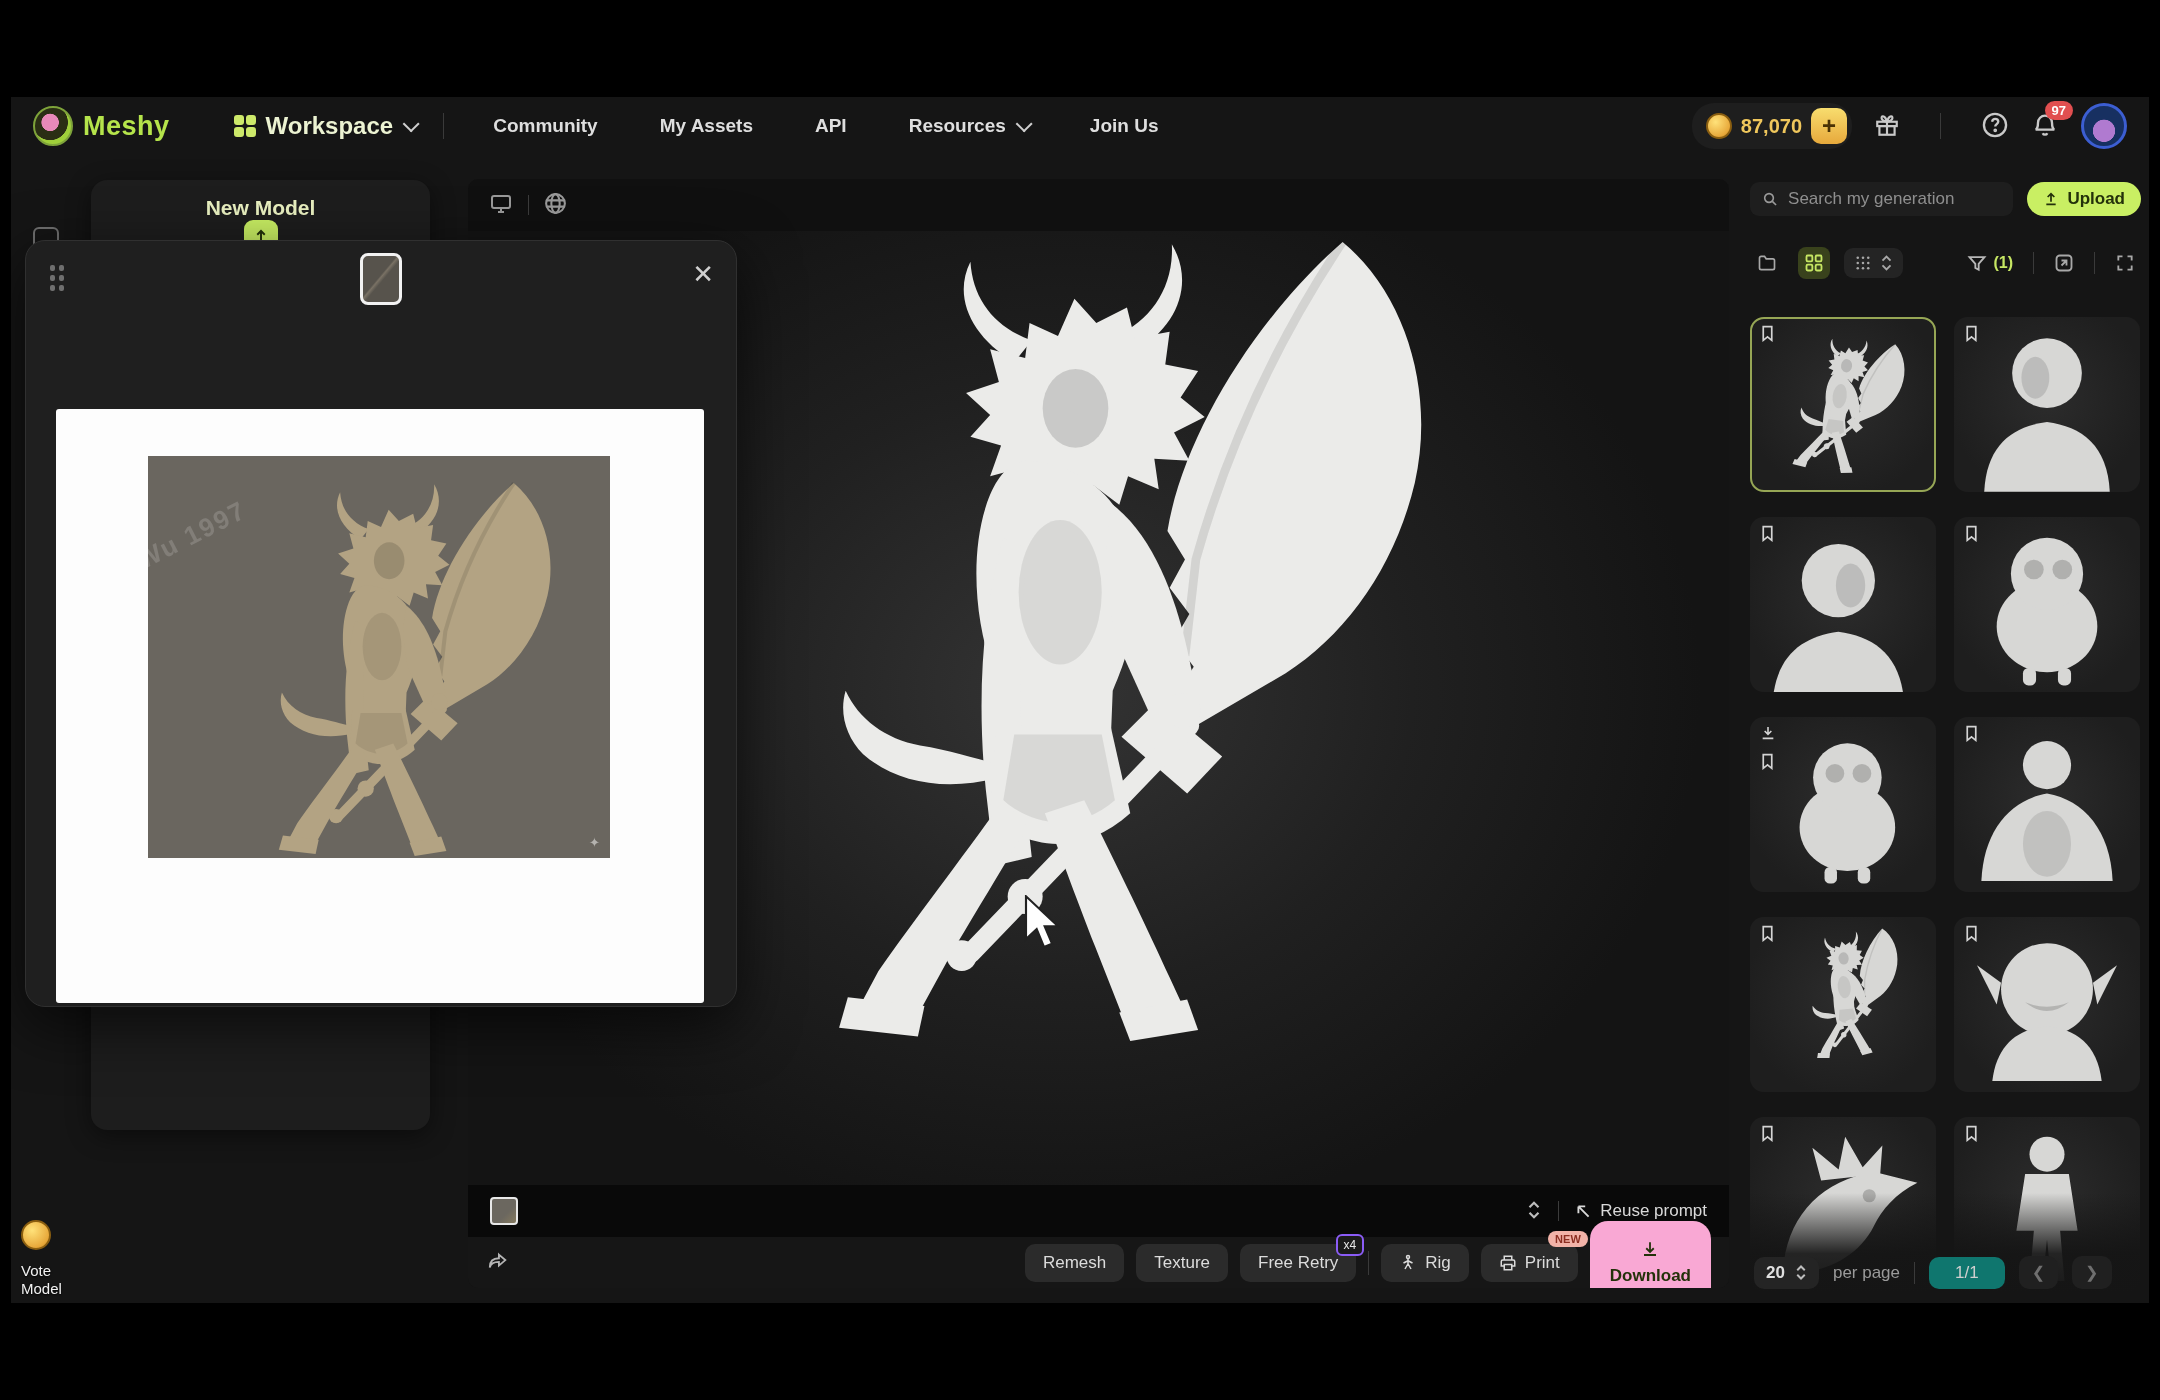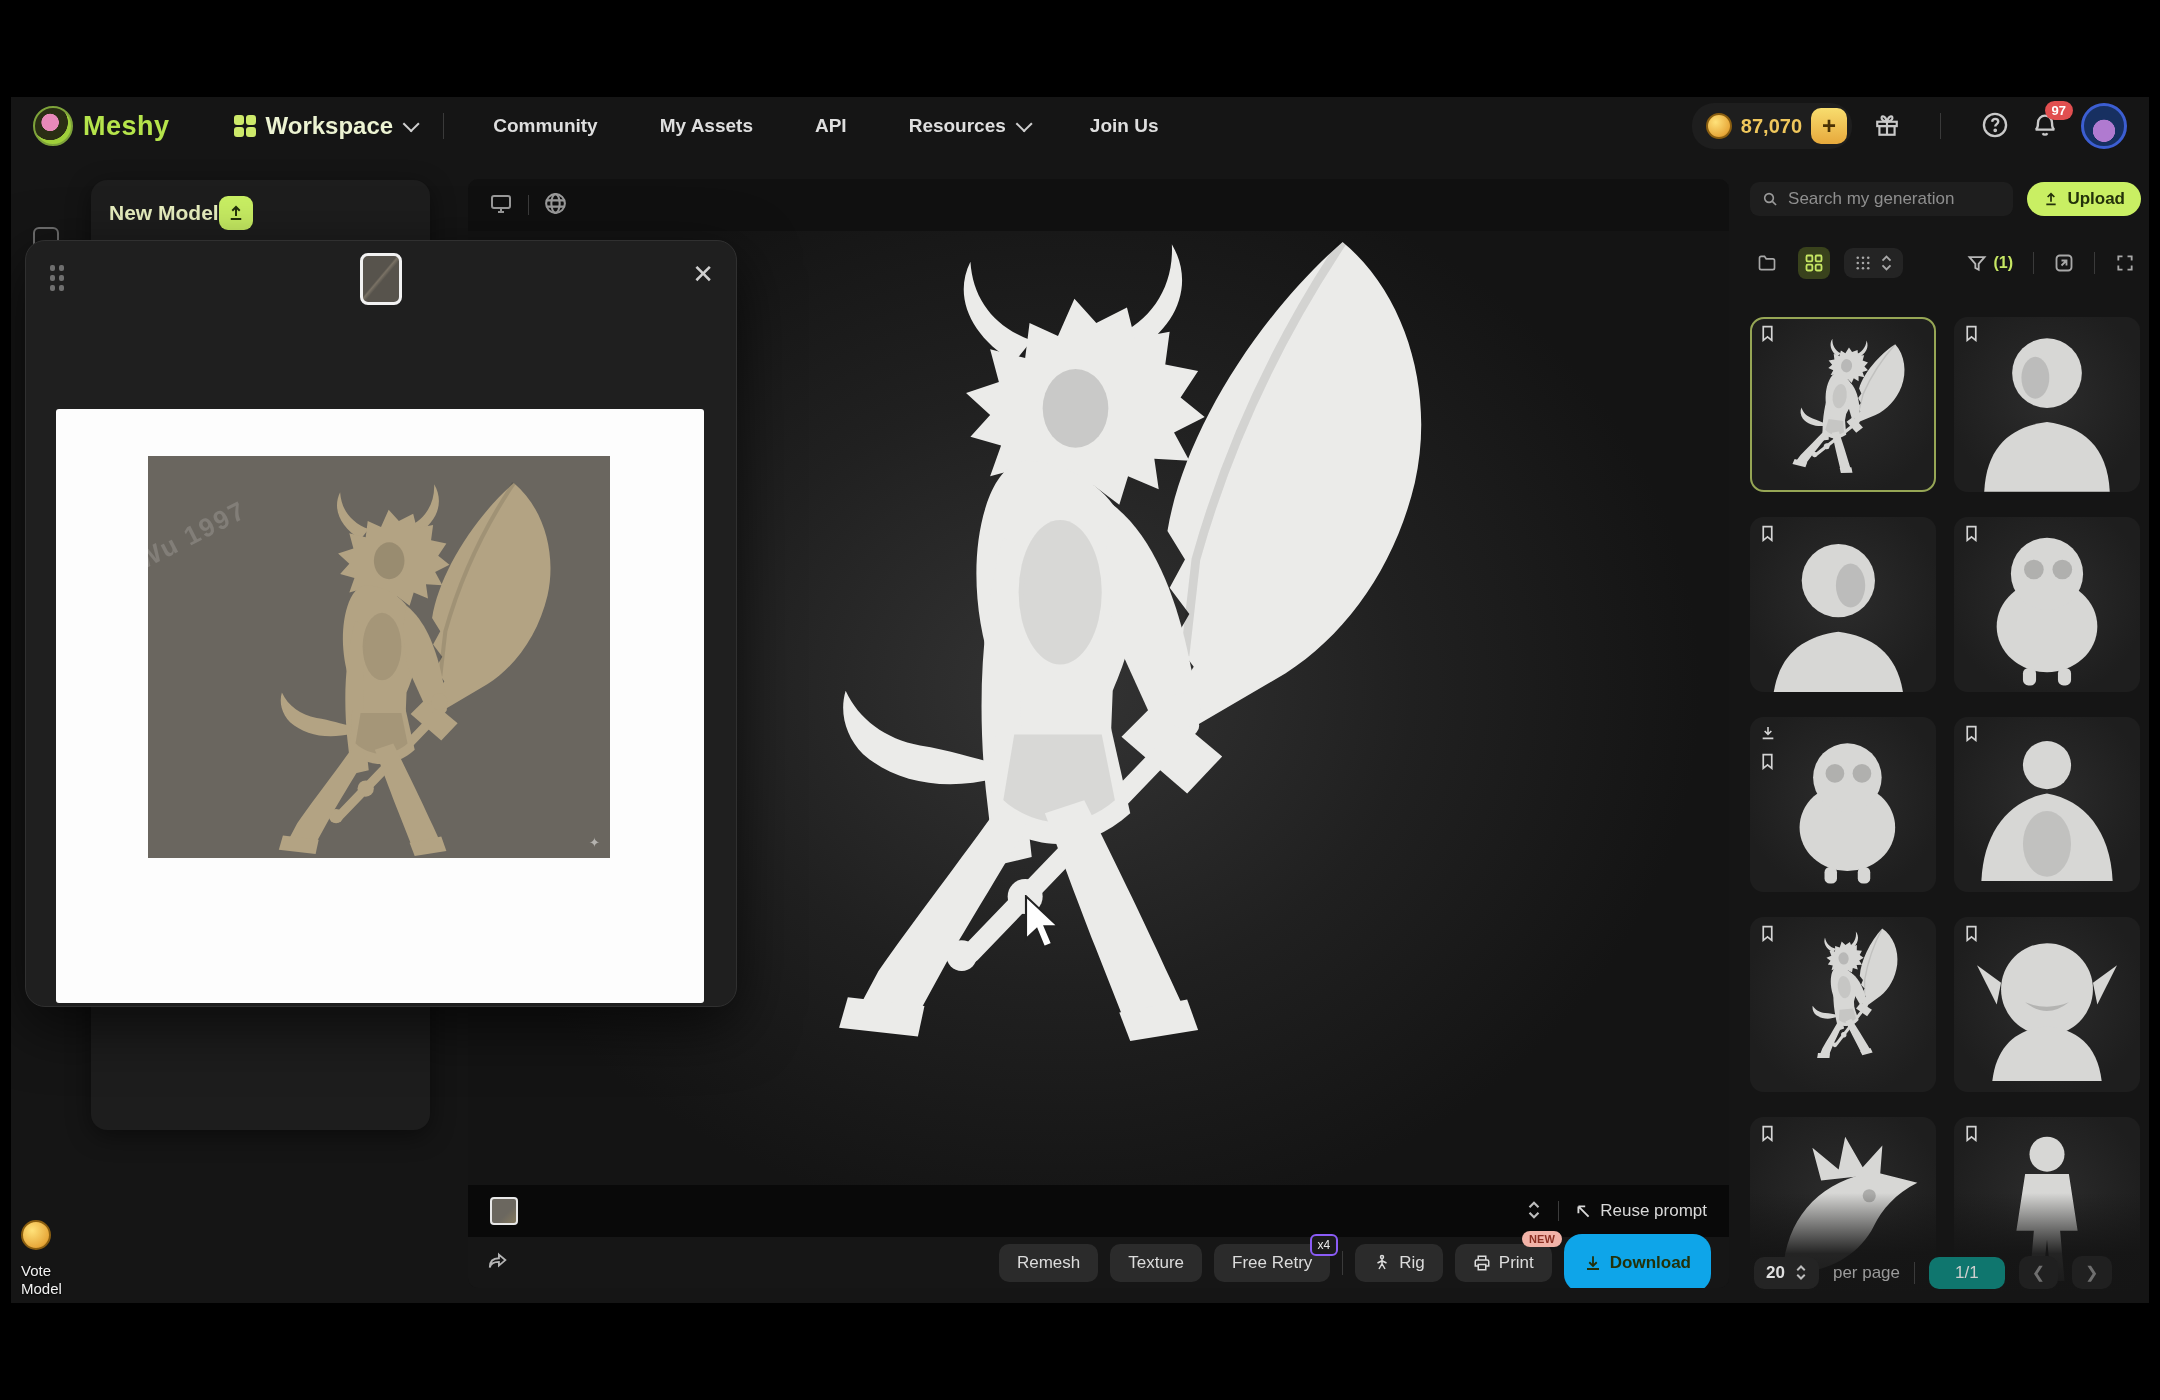--- a/index.html
+++ b/index.html
@@ -46,21 +46,21 @@
   .rail-top-icon { position:absolute; left:22px; top:72px; width:26px; height:24px;
     border:2px solid #6f6f6f; border-radius:6px; }
   .vote { position:absolute; left:10px; bottom:4px; width:60px; cursor:pointer; }
   .vote .coin { width:30px; height:30px; }
   .vote-label { margin-top:8px; font-size:15px; color:#f2f2f2; line-height:1.25;
     text-shadow:0 1px 2px #000; }
 
   
   .panel { position:absolute; left:80px; top:83px; width:339px; height:950px;
     background:#1d1d1d; border-radius:16px; box-shadow:0 6px 24px rgba(0,0,0,.45); }
-  .panel-head { display:flex; align-items:center; justify-content:flex-start; padding:16px 18px; }
+  .panel-head { display:flex; align-items:center; justify-content:flex-start; padding:16px 18px;flex-direction:column; }
   .panel-title { font-size:21px; font-weight:bold; color:#e9f0c0; }
   .sqbtn { width:34px; height:34px; border:none; border-radius:9px; background:#c9ef63;
     cursor:pointer; display:flex; align-items:center; justify-content:center; }
   .panel-foot { position:absolute; left:0; right:0; bottom:16px; }
   .meta-row { display:flex; align-items:center; justify-content:center; gap:12px;
     color:#cfcfcf; font-size:17px; margin-bottom:16px; }
   .meta-div { width:1px; height:18px; background:#444; }
   .gen-btn { display:flex; align-items:center; justify-content:center; gap:10px;
     margin:0 13px; height:40px; width:313px; border:none; border-radius:11px; cursor:pointer;
     background:linear-gradient(90deg,#bfe468 0%, #e7c77c 52%, #f3a9bb 100%);
@@ -85,22 +85,22 @@
     background:none; border:none; cursor:pointer; }
   .actionrow { position:absolute; left:0; right:0; bottom:0; height:51px; background:#161616;
     display:flex; align-items:center; padding:0 18px; gap:12px; }
   .act-right { margin-left:auto; display:flex; align-items:center; gap:12px; }
   .abtn { position:relative; background:#2b2b2b; border:none; color:#dcdcdc; font-size:17px;
     padding:9px 18px; border-radius:10px; cursor:pointer; display:flex; align-items:center; gap:8px; }
   .abtn .mini-badge { position:absolute; top:-10px; right:-8px; background:#1b1b1b; color:#e8e8e8;
     font-size:12px; padding:2px 6px; border-radius:6px; border:2px solid #8b5cf6; }
   .abtn .new-badge { position:absolute; top:-13px; right:-10px; background:#f2b3a8; color:#8c2f22;
     font-size:11px; font-weight:bold; padding:2px 7px; border-radius:8px; }
-  .dl-btn { background:#0ea5e9; color:#23310a; font-weight:bold; border:none; font-size:17px;
-    padding:19px 20px; border-radius:18px; cursor:pointer; display:flex; align-items:center; gap:8px; }
+  .dl-btn { background:#f9a8d4; color:#23310a; font-weight:bold; border:none; font-size:17px;
+    padding:19px 20px; border-radius:18px; cursor:pointer; display:flex; align-items:center; gap:8px;flex-direction:column; }
   .act-div { width:1px; height:24px; background:#3a3a3a; }
 
   
   .sidebar { position:absolute; left:1729px; top:58px; width:409px; bottom:0; }
   .searchrow { position:absolute; left:10px; right:8px; top:27px; display:flex; gap:14px; }
   .searchbox { flex:1; display:flex; align-items:center; gap:10px; background:#1e1e1e;
     border-radius:9px; padding:7px 12px; }
   .searchbox input { background:none; border:none; outline:none; color:#cfcfcf; font-size:17px; width:100%;
     font-family:"Liberation Sans", sans-serif; }
   .searchbox input::placeholder { color:#8f8f8f; }

